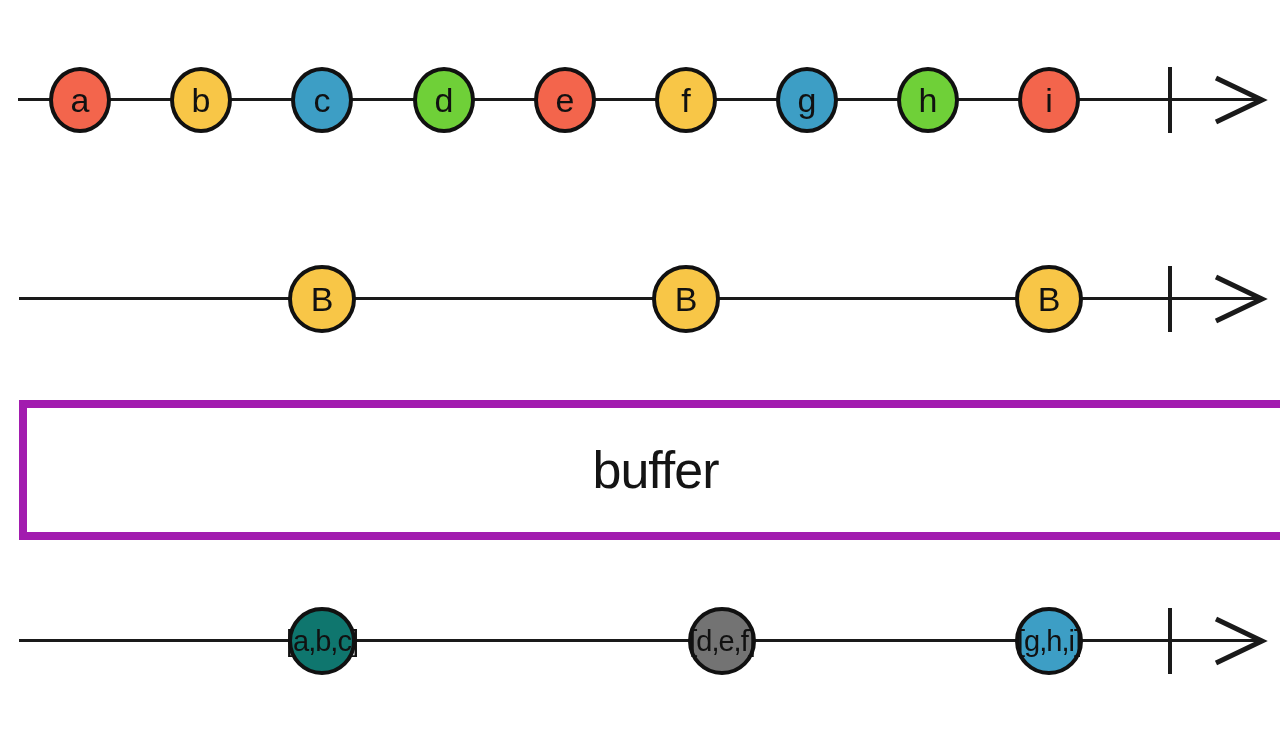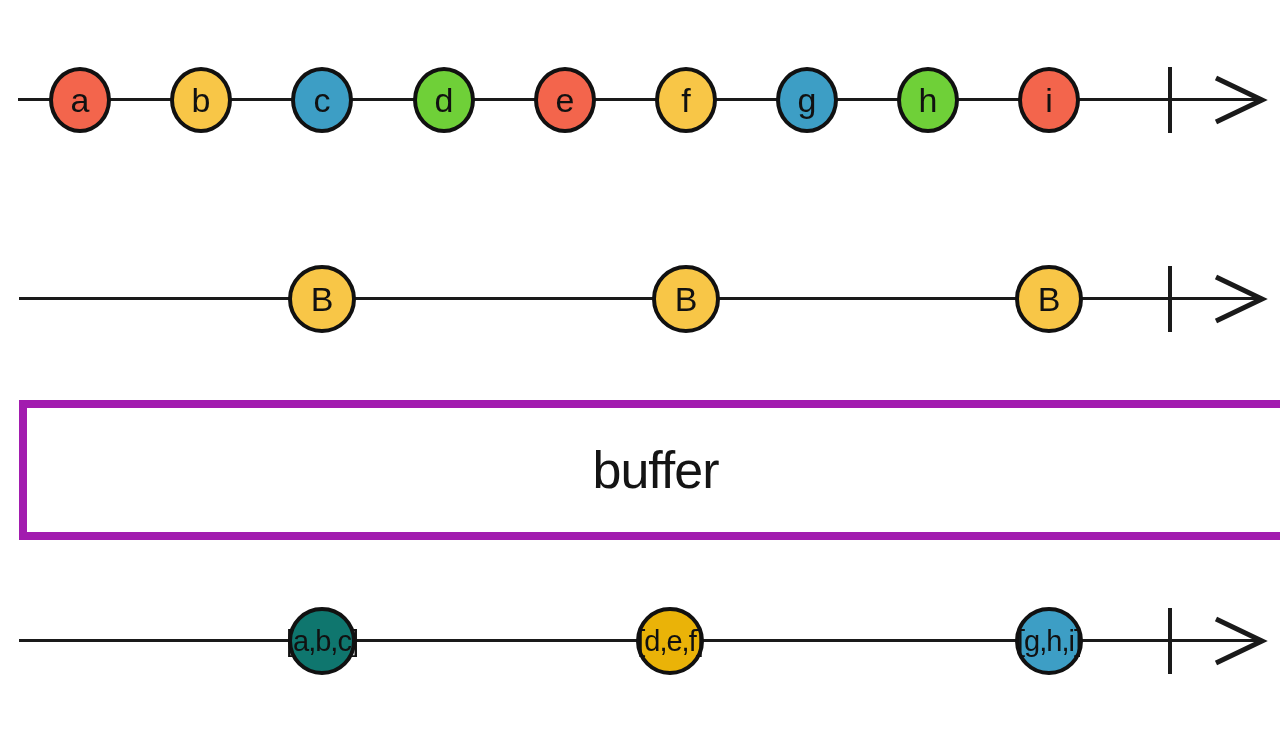--- a/index.html
+++ b/index.html
@@ -134,21 +134,21 @@
   <div>
     <div class="tl-line" style="left:19px; top:639px; width:1239px;"></div>
     <div class="tl-tick" style="left:1168px; top:608px;"></div>
     <svg class="tl-arrow" style="left:1212px; top:615px;" viewBox="0 0 56 52">
       <polyline points="4,4 50,26 4,48"></polyline>
     </svg>
 
     <div class="marble m-lg" style="left: 288px; top: 607px; background-color: #0f766e;">
       <span class="marble-label out-label">[a,b,c]</span>
     </div>
-    <div class="marble m-lg" style="left: 636px; top: 607px; background-color: #eab308;">
+    <div class="marble m-lg" style="left: 688px; top: 607px; background-color: #737373;">
       <span class="marble-label out-label">[d,e,f]</span>
     </div>
     <div class="marble m-lg" style="left: 1015px; top: 607px; background-color: rgb(61, 158, 197); text-align: right;">
       <span class="marble-label out-label">[g,h,i]</span>
     </div>
   </div>
 
 </div>
 
 </body></html>

